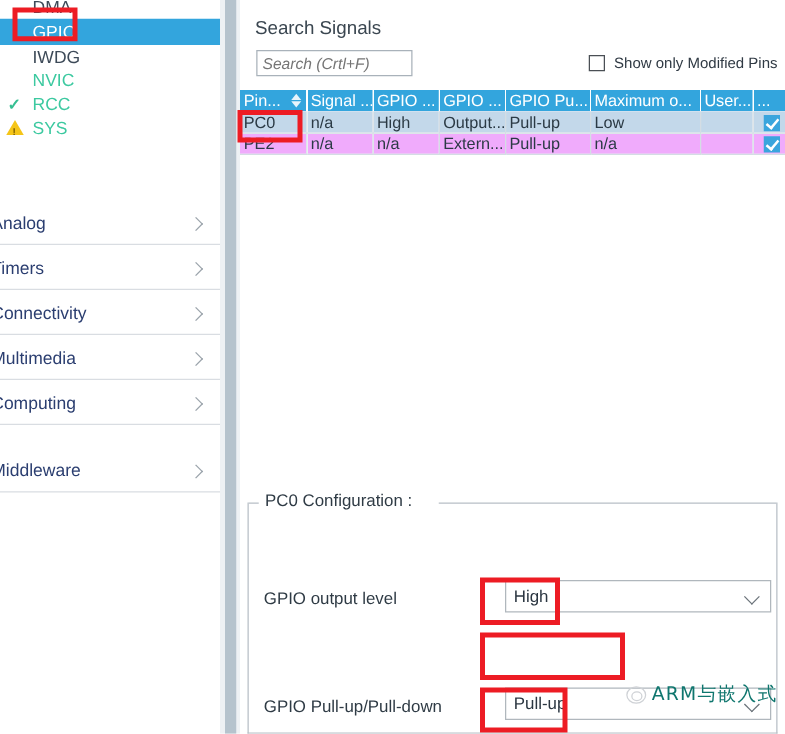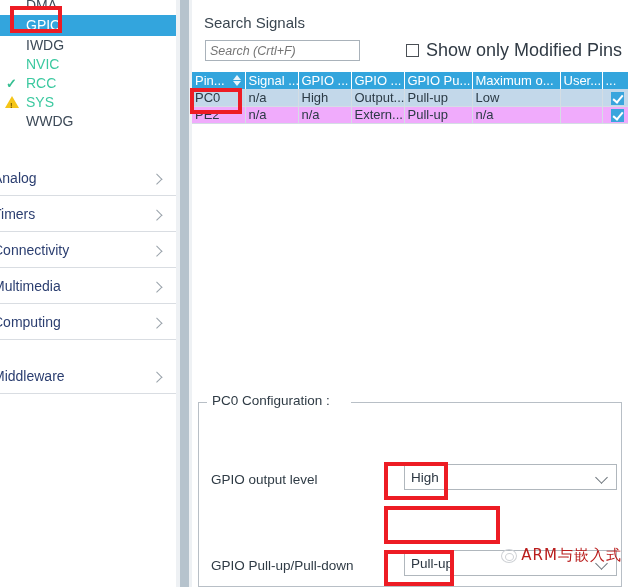--- a/index.html
+++ b/index.html
@@ -96,41 +96,41 @@
     width: 436px; height: 587px;
     background: #ffffff;
   }
 
   .search-label {
     position: absolute; left: 12px; top: 14px;
     font-size: 15px; color: #3a4650;
   }
   .search-box {
     position: absolute; left: 13px; top: 40px;
-    width: 155px; height: 21px;
+    width: 125px; height: 21px;
     border: 1px solid #a9b2ba;
     background: #ffffff;
     font-family: "Liberation Sans", sans-serif;
     font-size: 12.5px;
     font-style: italic;
     color: #a9adb2;
     padding: 0 4px;
     outline: none;
   }
   .modpins {
     position: absolute; right: 6px; top: 40px;
     height: 20px; display: flex; align-items: center; gap: 7px;
   }
   .cb-sq {
     width: 13px; height: 13px;
     border: 1.4px solid #4a4f55;
     background: #ffffff;
     display:inline-block;
   }
-  .modpins span { font-size: 18px; color: #303a44; white-space: nowrap; }
+  .modpins span { font-size: 12px; color: #303a44; white-space: nowrap; }
 
   
   #tbl {
     position: absolute; left: 0; top: 72px;
     width: 436px;
     border-collapse: collapse;
     table-layout: fixed;
     font-size: 13px;
   }
   #tbl th {
@@ -250,21 +250,21 @@
     position: absolute;
     border: 4px solid #ed1c24;
     pointer-events: none;
     z-index: 40;
   }
 
   
   #wm {
     position: absolute; right: 6px; bottom: 22px;
     font-size: 15px;
-    color: #b91c1c;
+    color: #0f766e;
     letter-spacing: 1px;
     white-space: nowrap;
     z-index: 30;
     font-family: "DejaVu Sans", sans-serif;
   }
   #wm .wmlogo {
     display:inline-block;
     width: 16px; height: 14px;
     border: 1.5px solid #cfd2d6;
     border-radius: 50%;
@@ -296,23 +296,20 @@
     <div class="peri-item green">
       <span>NVIC</span>
     </div>
     <div class="peri-item green">
       <span class="peri-icon"><span class="check-ico">✓</span></span>
       <span>RCC</span>
     </div>
     <div class="peri-item green">
       <span class="peri-icon"><span class="warn-ico"></span></span>
       <span>SYS</span>
-    </div>
-    <div class="peri-item">
-      <span>WWDG</span>
     </div>
   </div>
 
   <div class="cat-list">
     <div class="cat-row">
       <span class="cat-label">Analog</span>
       <span class="chev"></span>
     </div>
     <div class="cat-row">
       <span class="cat-label">Timers</span>

